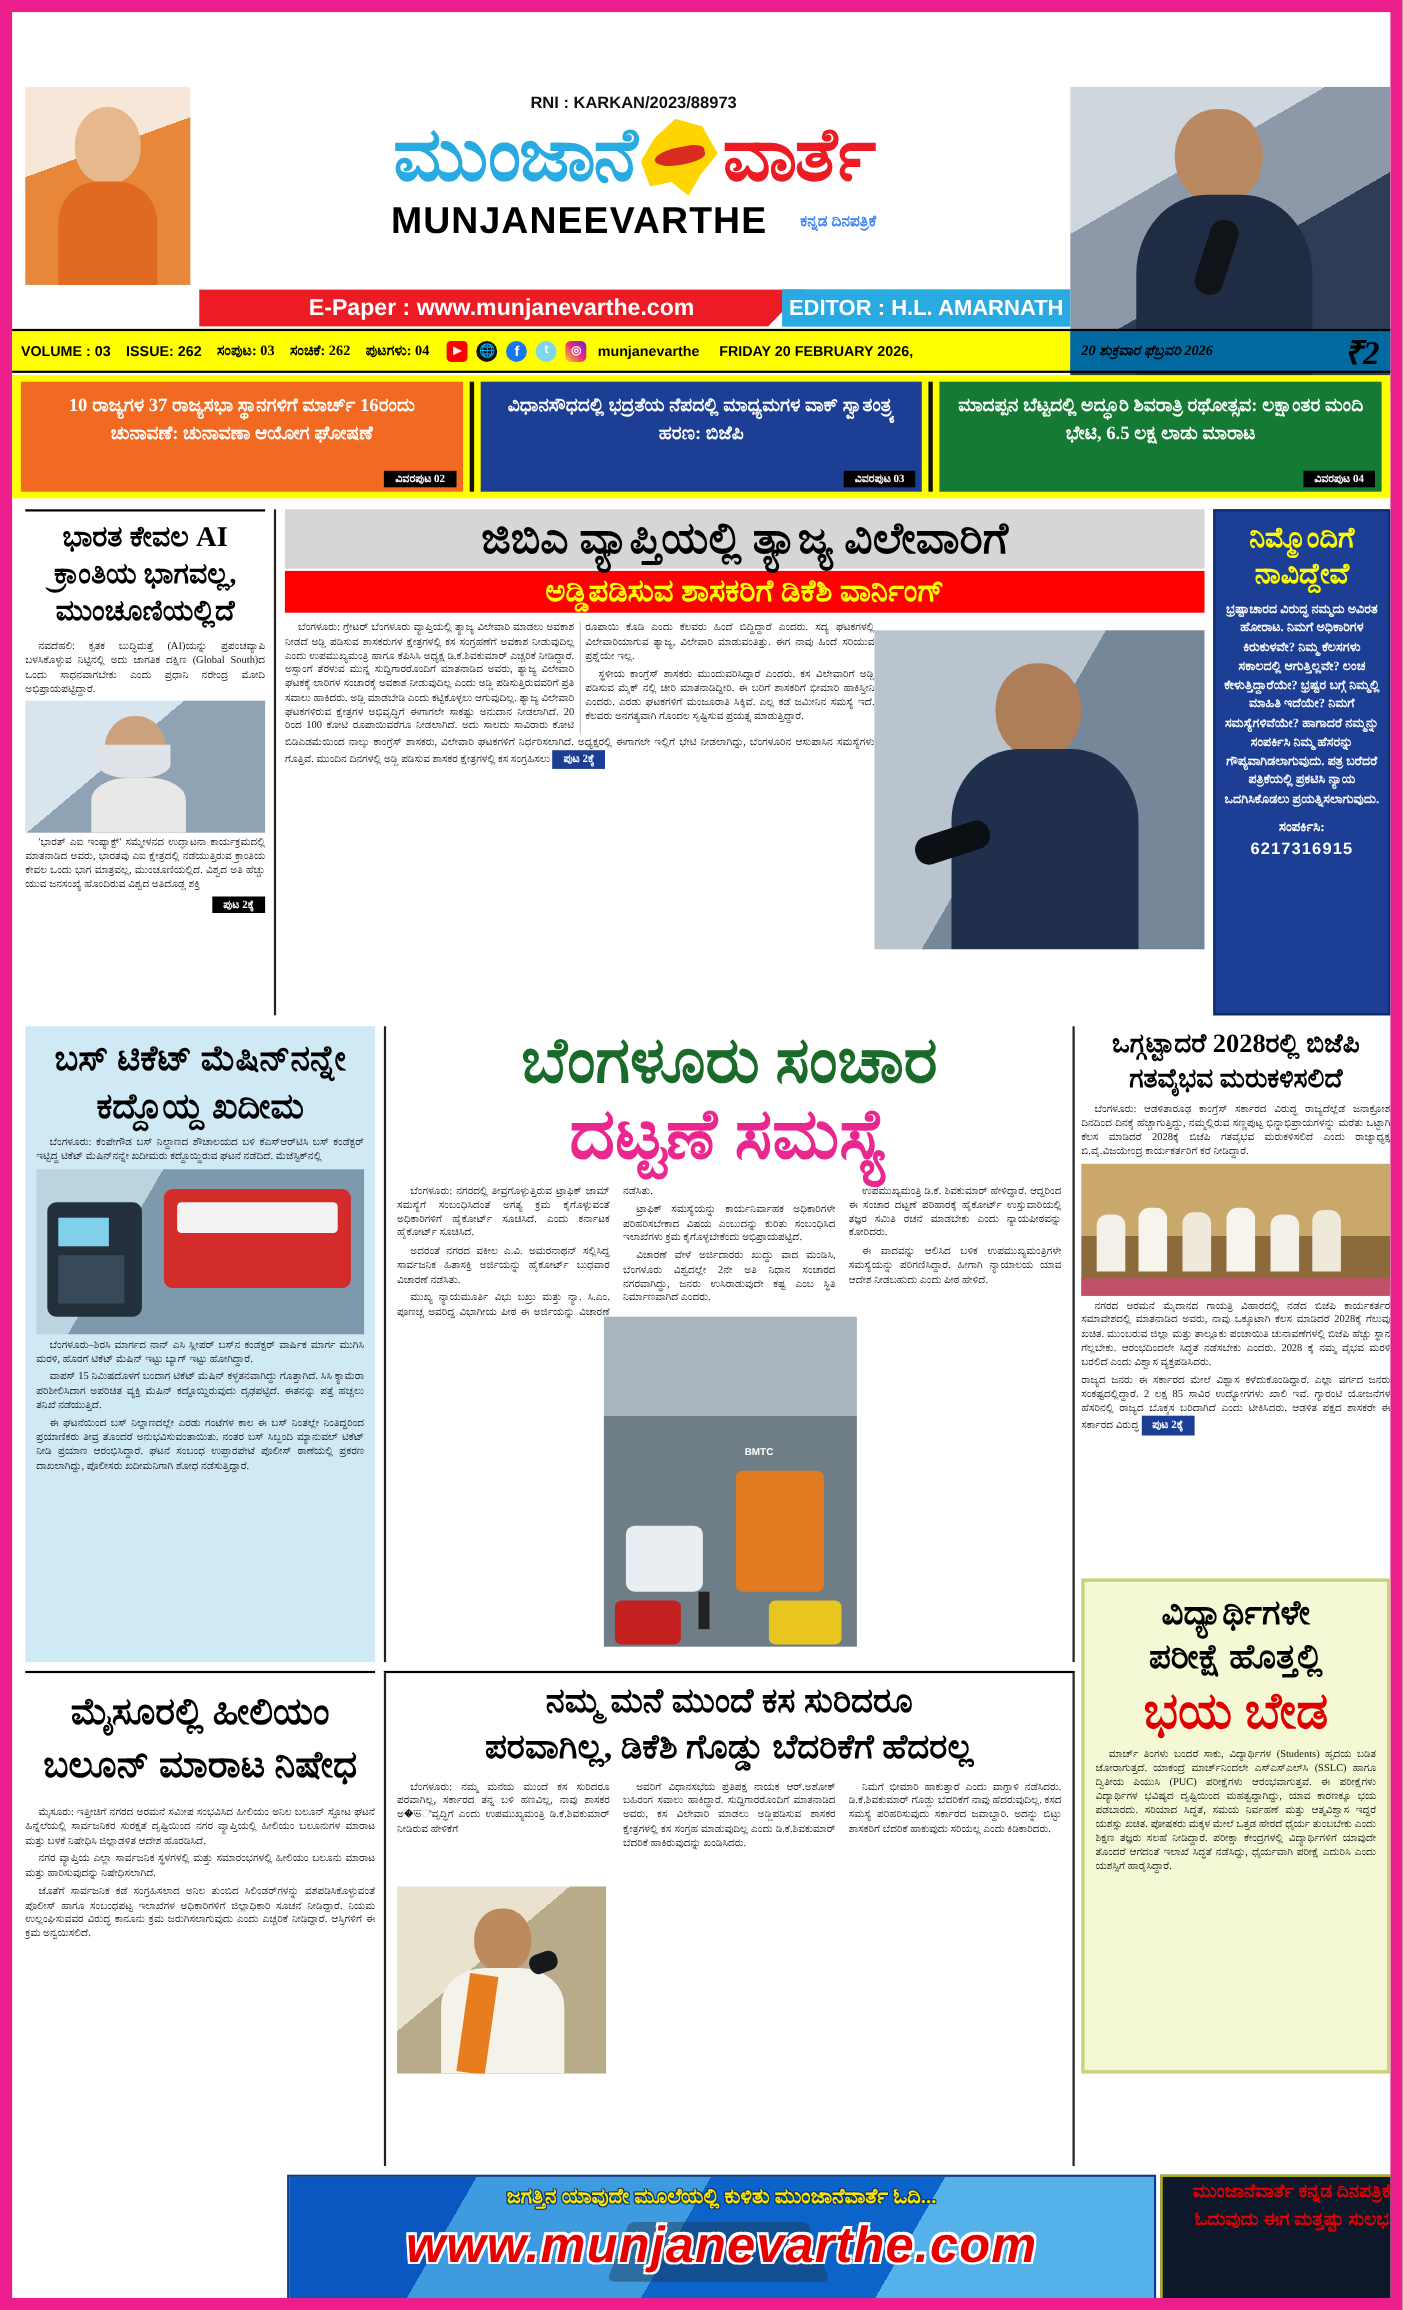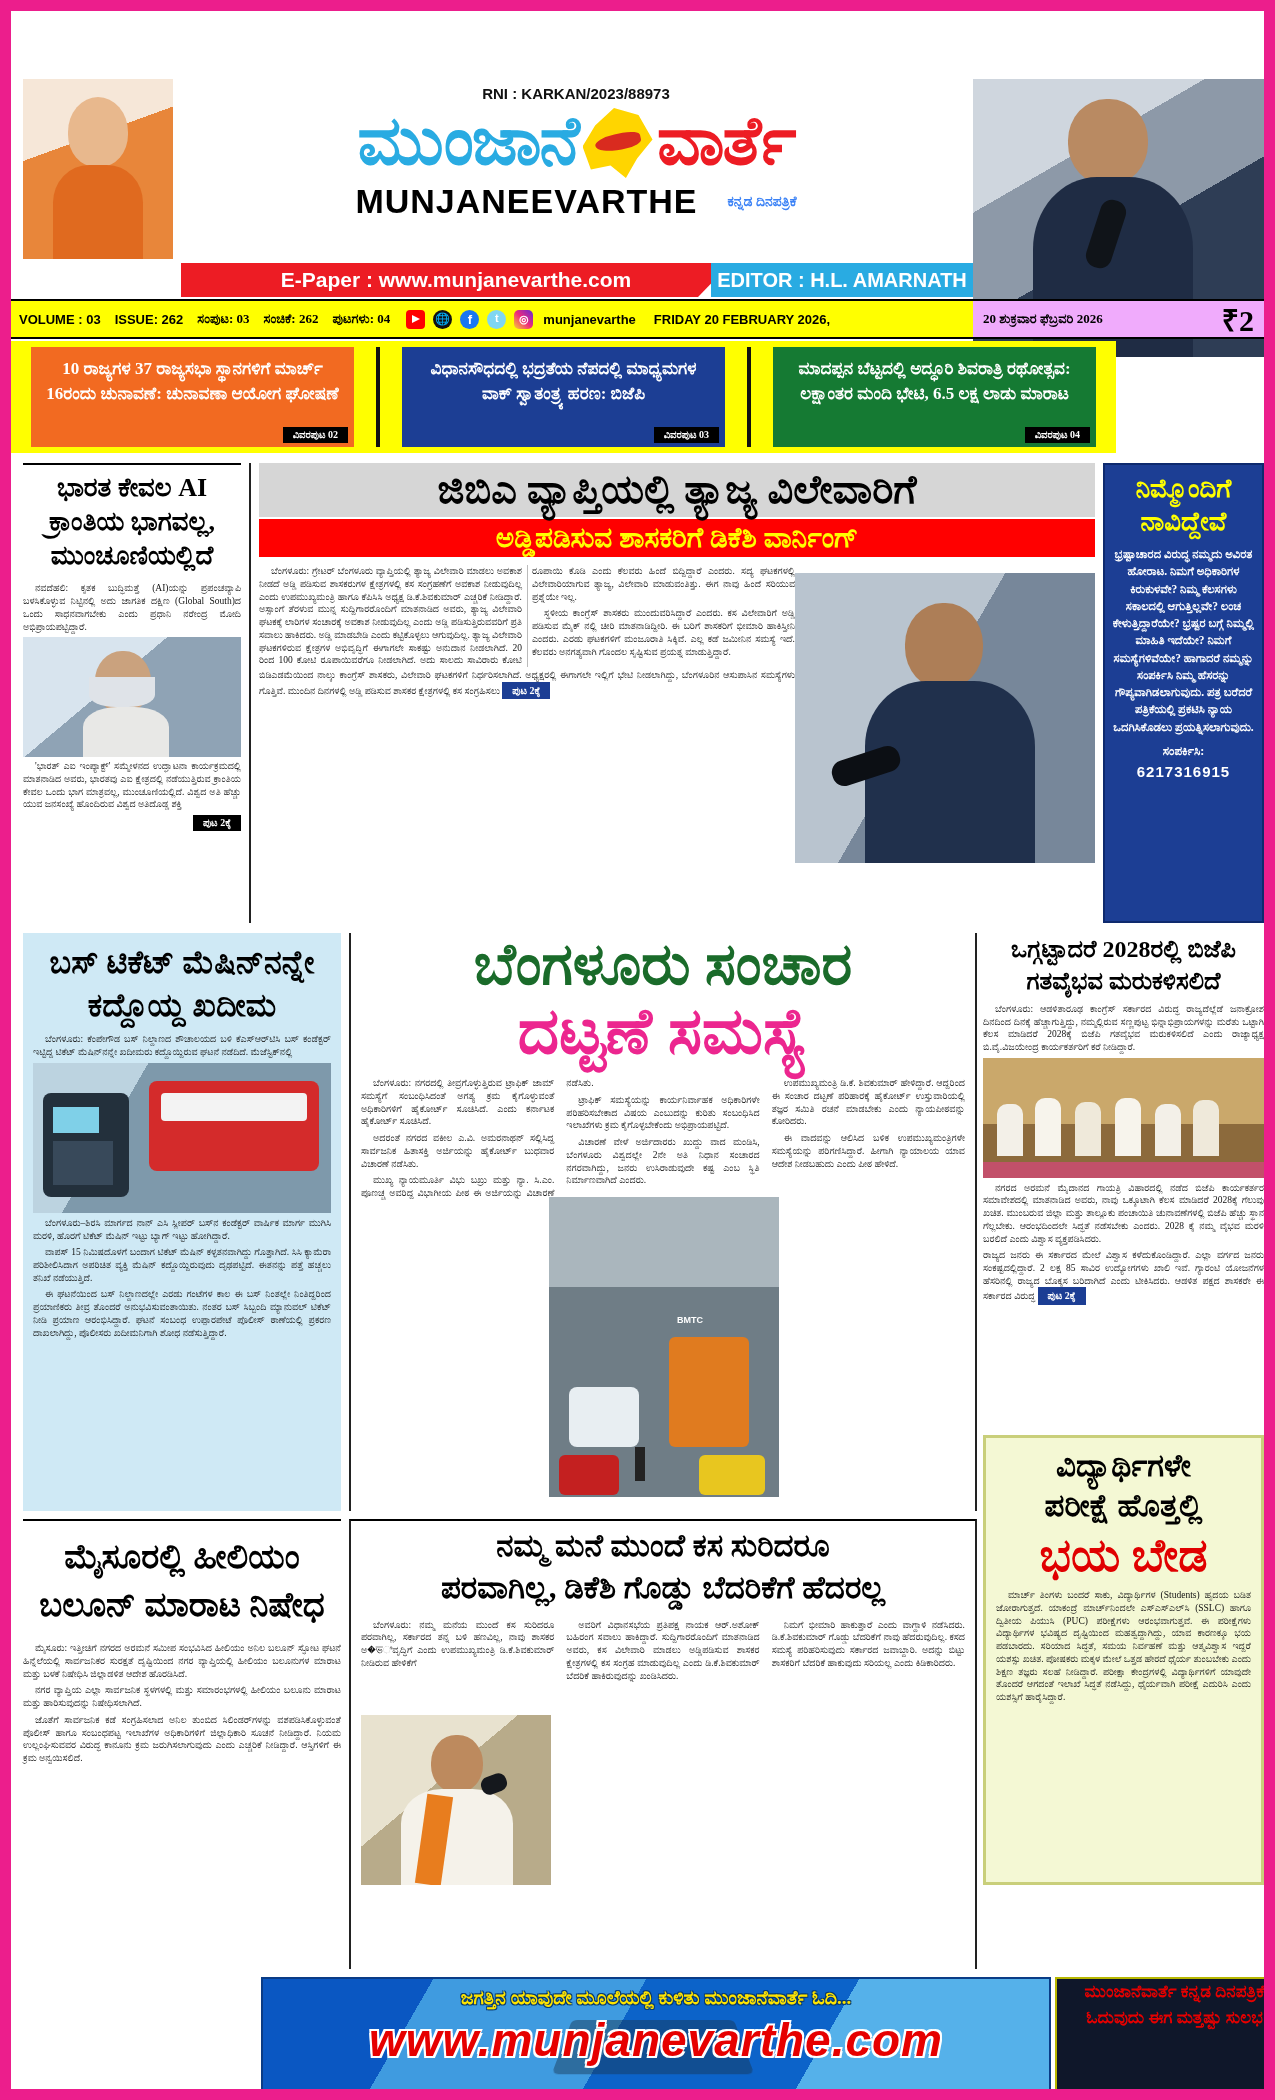--- a/index.html
+++ b/index.html
@@ -70,26 +70,26 @@
     <span class="social" style="background:#ff0000;position:relative;">
         <i style="position:absolute;left:6px;top:5px;border-left:8px solid #fff;border-top:4.5px solid transparent;border-bottom:4.5px solid transparent;"></i>
       </span>
     <span class="social" style="background:#111;border-radius:50%;color:#fff;text-align:center;line-height:19px;font-size:12px;margin-left:-8px;">🌐</span>
     <span class="social" style="background:#1877f2;border-radius:50%;color:#fff;text-align:center;line-height:19px;font-size:13px;margin-left:-8px;">f</span>
     <span class="social" style="background:#7fd6f2;border-radius:50%;color:#fff;text-align:center;line-height:17px;font-size:11px;margin-left:-8px;">t</span>
     <span class="social" style="background:linear-gradient(45deg,#f9ce34,#ee2a7b,#6228d7);border-radius:5px;color:#fff;text-align:center;line-height:19px;font-size:11px;margin-left:-8px;">◎</span>
     <span style="margin-left:-6px;">munjanevarthe</span>
     <span style="margin-left:4px;">FRIDAY 20 FEBRUARY 2026,</span>
   </div>
-  <div class="abs" style="left:962px;top:288px;width:291px;height:40px;background:#f0abfc;border-top:2px solid #000;border-bottom:2px solid #000;display:flex;align-items:center;justify-content:space-between;padding:0 10px;">
+  <div class="abs" style="left:962px;top:288px;width:291px;height:40px;background:#0369a1;border-top:2px solid #000;border-bottom:2px solid #000;display:flex;align-items:center;justify-content:space-between;padding:0 10px;font-style:italic;">
     <span class="kn" style="font-weight:bold;font-size:13px;">20 ಶುಕ್ರವಾರ ಫೆಬ್ರವರಿ 2026</span>
     <span style="font-family:'Liberation Serif',serif;font-weight:bold;font-size:30px;">₹2</span>
   </div>
 
-  <div class="abs" style="left:0;top:330px;width:1105px;height:112px;background:#ffff00;display:flex;gap:22px;padding:6px 20px;">
+  <div class="abs" style="left:0;top:330px;width:1253px;height:112px;background:#ffff00;display:flex;gap:6px;padding:6px 8px;">
     <div style="flex:1;background:#f26a21;color:#fff;position:relative;padding:10px 12px 22px;">
       <div class="kn" style="font-weight:bold;font-size:17px;text-align:center;line-height:1.45;">10 ರಾಜ್ಯಗಳ 37 ರಾಜ್ಯಸಭಾ ಸ್ಥಾನಗಳಿಗೆ ಮಾರ್ಚ್ 16ರಂದು ಚುನಾವಣೆ: ಚುನಾವಣಾ ಆಯೋಗ ಘೋಷಣೆ</div>
       <span class="tag kn" style="position:absolute;right:6px;bottom:4px;background:#000;">ವಿವರಪುಟ 02</span>
     </div>
     <div style="width:4px;background:#111;"></div>
     <div style="flex:1;background:#1c3e94;color:#fff;position:relative;padding:10px 12px 22px;">
       <div class="kn" style="font-weight:bold;font-size:17px;text-align:center;line-height:1.45;">ವಿಧಾನಸೌಧದಲ್ಲಿ ಭದ್ರತೆಯ ನೆಪದಲ್ಲಿ ಮಾಧ್ಯಮಗಳ ವಾಕ್ ಸ್ವಾತಂತ್ರ್ಯ ಹರಣ: ಬಿಜೆಪಿ</div>
       <span class="tag kn" style="position:absolute;right:6px;bottom:4px;background:#000;">ವಿವರಪುಟ 03</span>
     </div>
     <div style="width:4px;background:#111;"></div>

